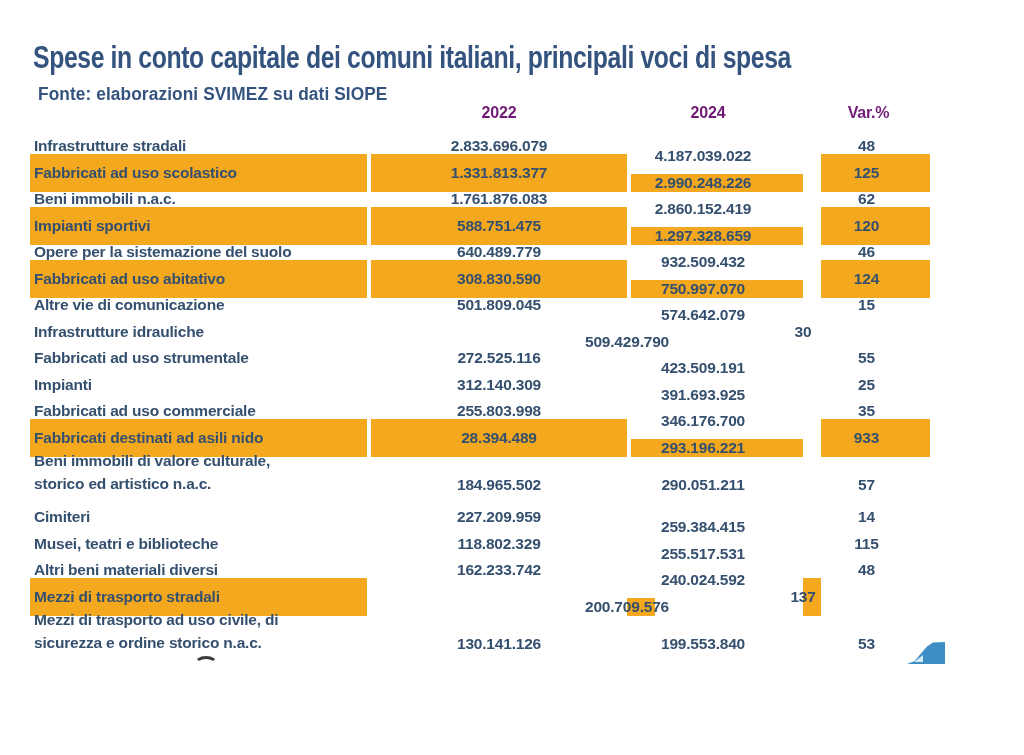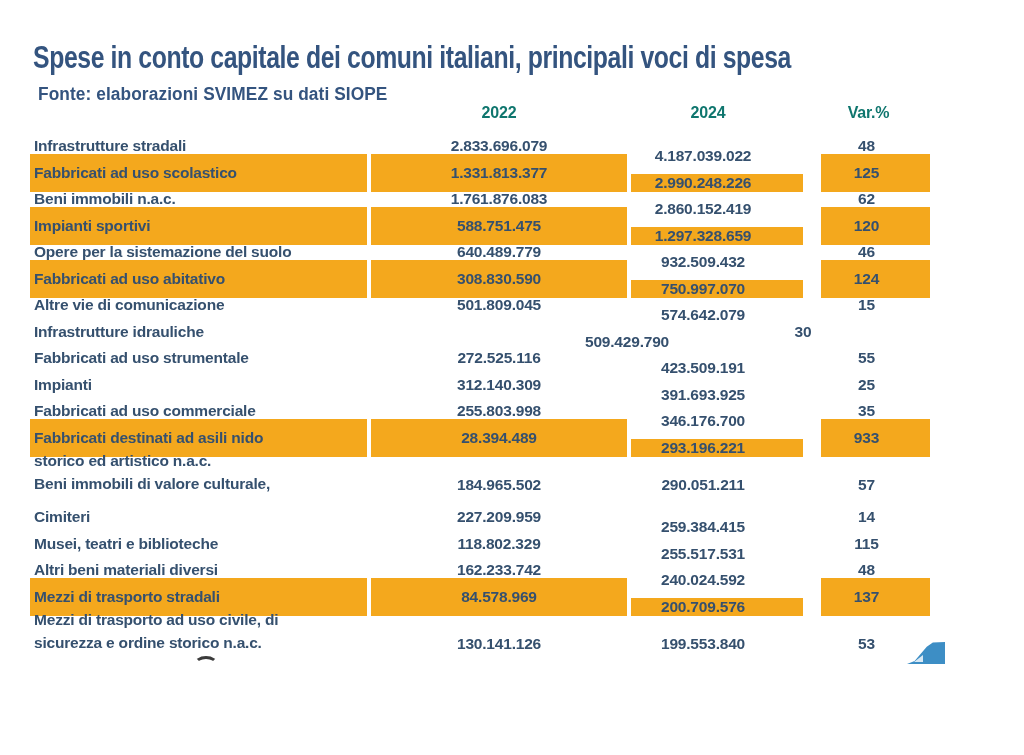--- a/index.html
+++ b/index.html
@@ -34,21 +34,21 @@
     color:#35506E; font-weight:bold; font-size:15.5px; letter-spacing:-0.2px;
     white-space:nowrap;
   }
   .label { padding-left:4px; justify-content:flex-start; }
   .num  { justify-content:center; }
   .c2024 { padding-right:28px;margin-top:20px; }
   .cvar  { padding-right:18px; }
   .hl .cell { background:#F4A81D; }
   .two .label { flex-direction:column; align-items:flex-start; justify-content:center; line-height:23px; }
   .two .num { align-items:flex-end; padding-bottom:4px; }
-  .thead .cell { color:#0f766e; font-size:16px; }
+  .thead .cell { color:#701a75; font-size:16px; }
   .thead .h2022 { justify-content:center; }
   .thead .h2024 { justify-content:center; padding-right:18px; }
   .thead .hvar  { justify-content:center; padding-right:14px; }
   .corner-tri {
     position:absolute; left:907px; top:642px; width:38px; height:22px;
     background:#3D8EC5;
     clip-path:polygon(0 100%, 20% 86%, 52% 22%, 68% 2%, 100% 0, 100% 100%);
   }
   .corner-tri .notch {
     position:absolute; left:7px; bottom:2px; width:9px; height:7px;
@@ -209,22 +209,22 @@
         </div>
         <div class=""></div>
         <div class="cell num c2022">28.394.489</div>
         <div class=""></div>
         <div class="cell num c2024">293.196.221</div>
         <div class=""></div>
         <div class="cell num cvar">933</div>
       </div>
       <div class="row two">
         <div class="cell label">
+          <span>Beni immobili di valore culturale,</span>
           <span>storico ed artistico n.a.c.</span>
-          <span>Beni immobili di valore culturale,</span>
         </div>
         <div class=""></div>
         <div class="cell num c2022">184.965.502</div>
         <div class=""></div>
         <div class="cell num c2024">290.051.211</div>
         <div class=""></div>
         <div class="cell num cvar">57</div>
       </div>
       <div class="row">
         <div class="cell label">
@@ -257,21 +257,20 @@
         <div class=""></div>
         <div class="cell num c2024">240.024.592</div>
         <div class=""></div>
         <div class="cell num cvar">48</div>
       </div>
       <div class="row hl">
         <div class="cell label">
           <span>Mezzi di trasporto stradali</span>
         </div>
         <div class=""></div>
-        <div class="cell num c2022">84.578.969</div>
         <div class=""></div>
         <div class="cell num c2024">200.709.576</div>
         <div class=""></div>
         <div class="cell num cvar">137</div>
       </div>
       <div class="row two">
         <div class="cell label">
           <span>Mezzi di trasporto ad uso civile, di</span>
           <span>sicurezza e ordine storico n.a.c.</span>
         </div>

